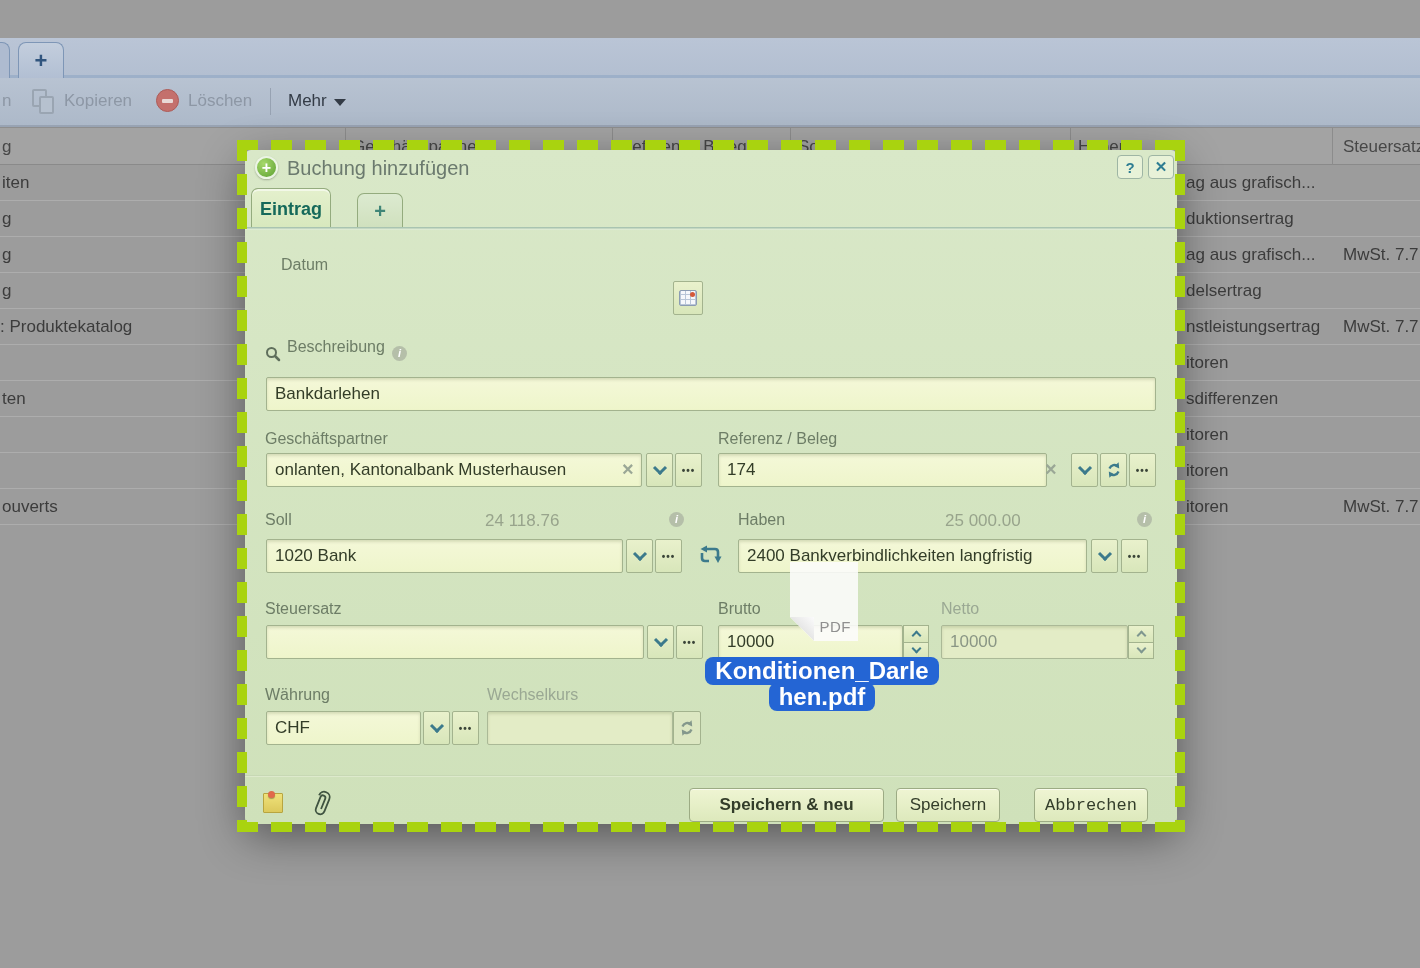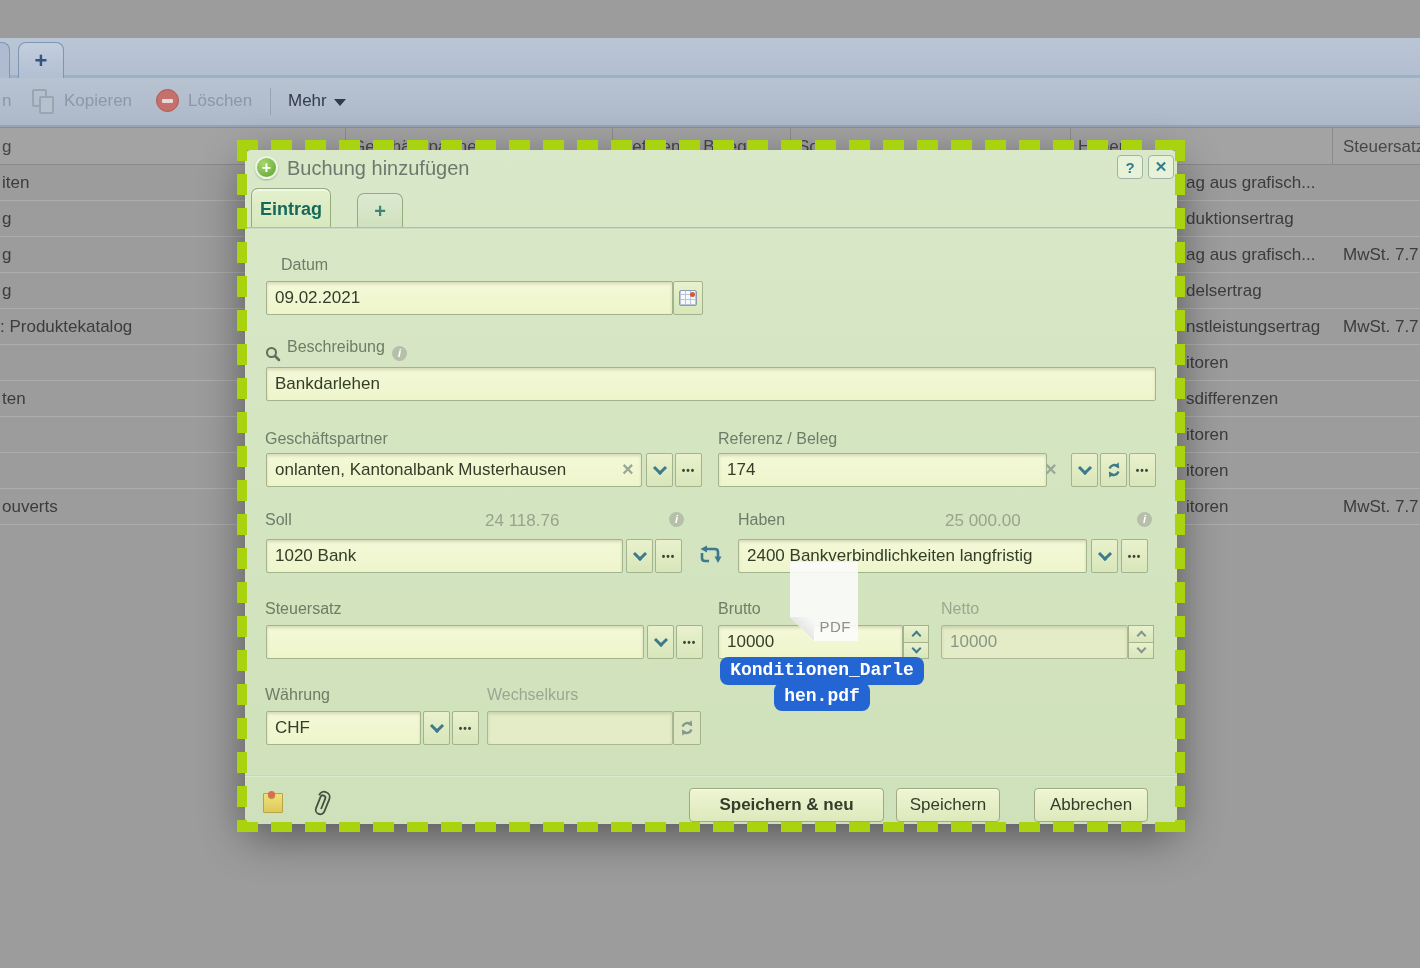--- a/index.html
+++ b/index.html
@@ -126,22 +126,22 @@
   .ghost { position:absolute; left:790px; top:562px; width:68px; height:79px; z-index:40;
     background:rgba(252,252,252,.88); box-shadow:3px 5px 10px rgba(0,0,0,.22);
     clip-path:polygon(0 0,100% 0,100% 100%,24px 100%,0 calc(100% - 24px)); }
   .ghost .curl { position:absolute; left:0; bottom:0; width:24px; height:24px;
     background:linear-gradient(45deg,#ababab 0%,#e4e4e4 45%,#fbfbfb 100%);
     clip-path:polygon(0 0,100% 0,100% 100%); }
   .ghost .pdf-label { position:absolute; right:7px; bottom:6px; font-size:15px; color:#8f8f8f; letter-spacing:.5px; }
 
   .drag-name { position:absolute; left:716px; top:657px; width:212px; z-index:41;
     display:flex; flex-direction:column; align-items:center; }
-  .drag-name .pill { background:#2465d4; color:#fff; font-weight:bold; font-size:18px;
-    padding:2px 10px 3px; border-radius:8px; line-height:23px; white-space:nowrap;font-family:Liberation Mono, monospace; }
+  .drag-name .pill { background:#2465d4; color:#fff; font-weight:bold; font-size:24px;
+    padding:2px 10px 3px; border-radius:8px; line-height:23px; white-space:nowrap; }
   .drag-name .pill + .pill { margin-top:-2px; }
 </style>
 </head>
 <body>
 
 <div class="bg-tabstrip">
   <div class="bg-tab-partial"></div>
   <div class="bg-tab-plus">+</div>
 </div>
 
@@ -229,32 +229,31 @@
   <span class="plus-badge"></span>
   <span class="dlg-title">Buchung hinzufügen</span>
   <div class="dlg-topbtn" style="left:872px;">?</div>
   <div class="dlg-topbtn" style="left:903px;">✕</div>
 
   <div class="tab-active">Eintrag</div>
   <div class="tab-add">+</div>
   <div class="tab-line"></div>
 
   <span class="flabel" style="left:20px; top:106px;margin-left:16px;">Datum</span>
-  <input class="dinput" style="left: 21px; top: 131px; width: 407px;" value="09.02.2021">
   <div class="sqbtn" style="left:428px; top:131px; width:30px;">
     <span class="cal-icon"></span>
   </div>
 
   <svg style="position:absolute; left:20px; top:196px;" width="16" height="16" viewBox="0 0 16 16">
     <circle cx="6.5" cy="6.5" r="4.5" fill="none" stroke="#5f6f5c" stroke-width="2"></circle>
     <line x1="10" y1="10" x2="14" y2="14" stroke="#5f6f5c" stroke-width="2.5" stroke-linecap="round"></line>
   </svg>
   <span class="flabel" style="left:42px; top:188px;">Beschreibung</span>
   <span class="info-dot" style="left:147px; top:196px;"></span>
-  <input class="dinput" style="left: 21px; top: 217px; width: 890px;" value="Bankdarlehen">
+  <input class="dinput" style="left: 21px; top: 227px; width: 890px;" value="Bankdarlehen">
 
   <span class="flabel" style="left:20px; top:280px;">Geschäftspartner</span>
   <input class="dinput" style="left: 21px; top: 303px; width: 376px; padding-right: 26px;" value="onlanten, Kantonalbank Musterhausen">
   <span class="clear-x" style="left:377px; top:308px;"></span>
   <div class="sqbtn" style="left:401px; top:303px; width:27px;">
     <span class="chev-dn"></span>
   </div>
   <div class="sqbtn dots-glyph" style="left:430px; top:303px; width:27px;"></div>
 
   <span class="flabel" style="left:473px; top:280px;">Referenz / Beleg</span>
@@ -345,21 +344,21 @@
     </svg>
   </div>
 
   <div class="footer-sep"></div>
   <span class="note-icon"></span>
   <svg style="position:absolute; left:64px; top:639px; transform:rotate(22deg);" width="26" height="30" viewBox="0 0 26 30">
     <path d="M7 8 C7 4.5 9.5 2.5 12.5 2.5 C15.5 2.5 18 4.5 18 8 L18 21 C18 23.5 16 25.5 13.5 25.5 C11 25.5 9 23.5 9 21 L9 9 C9 7.5 10 6.5 11.5 6.5 C13 6.5 14 7.5 14 9 L14 20" fill="none" stroke="#3f5340" stroke-width="1.8"></path>
   </svg>
   <div class="fbtn bold" style="left:444px; width:195px;">Speichern &amp; neu</div>
   <div class="fbtn" style="left:651px; width:104px;">Speichern</div>
-  <div class="fbtn" style="left:789px; width:114px;">Abbrechen</div>
+  <div class="fbtn" style="left:789px; width:114px;font-family:Liberation Mono, monospace;">Abbrechen</div>
 </div>
 
 <div class="dash h" style="left:237px; top:140px;  width:948px;"></div>
 <div class="dash h" style="left:237px; top:822px;  width:948px;"></div>
 <div class="dash v" style="left:237px; top:140px;  height:692px;"></div>
 <div class="dash v" style="left:1175px; top:140px; height:692px;"></div>
 
 <div class="ghost">
   <span class="curl"></span>
   <span class="pdf-label">PDF</span>

